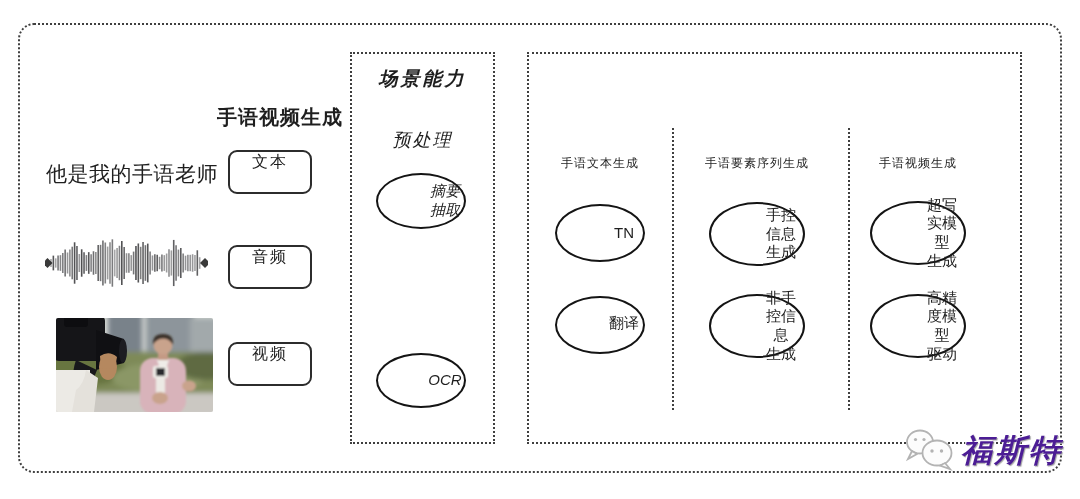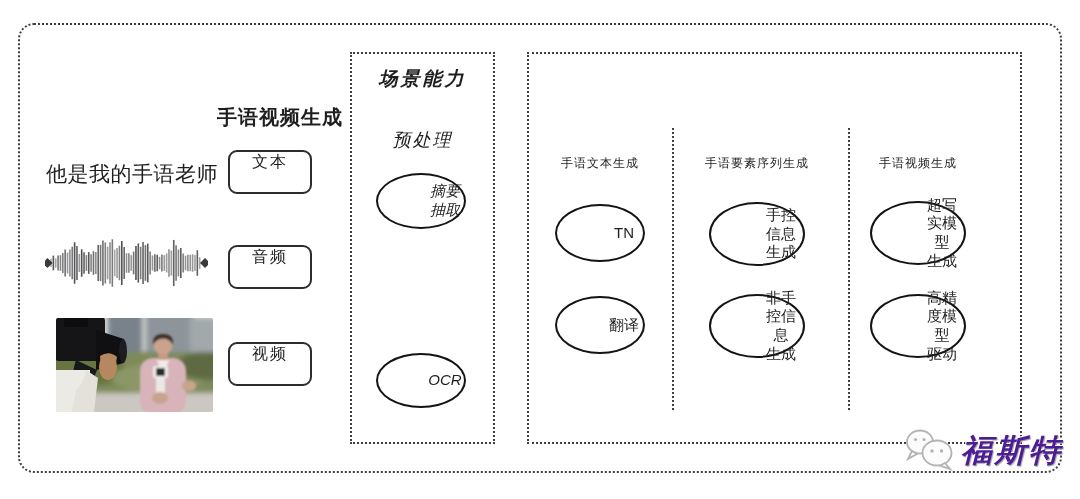--- a/index.html
+++ b/index.html
@@ -180,21 +180,21 @@
     <div class="abs divider" style="left:143px;top:74px;height:282px;"></div>
     <div class="abs divider" style="left:319px;top:74px;height:282px;"></div>
 
     <div class="abs col-header" style="left:71px;top:101px;">手语文本生成</div>
     <div class="abs col-header" style="left:228px;top:101px;">手语要素序列生成</div>
     <div class="abs col-header" style="left:389px;top:101px;">手语视频生成</div>
 
     <div class="abs ellipse" style="left:26px;top:150px;width:90px;height:58px;justify-content:center;">
       <span>TN</span>
     </div>
-    <div class="abs ellipse" style="left:26px;top:242px;width:90px;height:58px;">
+    <div class="abs ellipse" style="left:26px;top:242px;width:90px;height:58px;font-family:Liberation Mono, monospace;">
       <span>翻译</span>
     </div>
 
     <div class="abs ellipse" style="left:180px;top:148px;width:96px;height:64px;">
       <span>手控信息
 生成</span>
     </div>
     <div class="abs ellipse" style="left:180px;top:240px;width:96px;height:64px;">
       <span>非手控信息
 生成</span>

